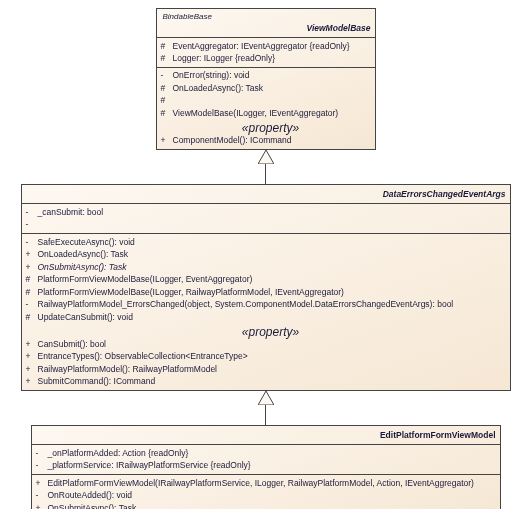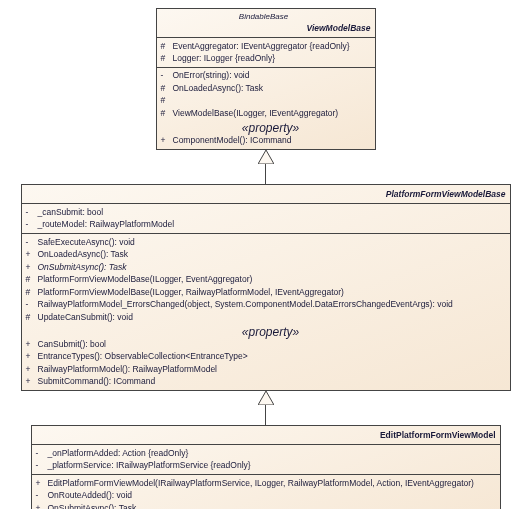--- a/index.html
+++ b/index.html
@@ -23,21 +23,21 @@
   }
   .compartment:first-child { border-top: none; }
   .title-row {
     text-align: right;
     font-weight: bold;
     font-style: italic;
     padding: 2px 4px;
   }
   .title-row.plain { font-style: normal; }
   .stereo-top {
-    text-align: center;
+    text-align: left;
     font-style: italic;
     font-size: 8px;
     padding: 1px 10px 0 6px;
   }
   .row {
     display: flex;
     align-items: baseline;
     padding: 0.5px 4px;
     line-height: 1.35;
   }
@@ -119,30 +119,29 @@
   <div class="arrow-wrap">
     <svg width="16" height="14">
         <polygon points="8,0 16,14 0,14" fill="#fdf8f1" stroke="#444" stroke-width="1"></polygon>
       </svg>
   </div>
   <div class="line" style="height:20px"></div>
 </div>
 
 <div class="class-box c2">
   <div class="compartment">
-    <div class="title-row">PlatformFormViewModelBase</div>
+    <div class="title-row">DataErrorsChangedEventArgs</div>
   </div>
   <div class="compartment">
     <div class="row">
         <span class="vis">-</span>
         <span class="member">_canSubmit: bool</span>
       </div>
     <div class="row">
         <span class="vis">-</span>
-        <span class="member">_routeModel: RailwayPlatformModel</span>
       </div>
   </div>
   <div class="compartment">
     <div class="row">
         <span class="vis">-</span>
         <span class="member">SafeExecuteAsync(): void</span>
       </div>
     <div class="row">
         <span class="vis">+</span>
         <span class="member">OnLoadedAsync(): Task</span>
@@ -154,21 +153,21 @@
     <div class="row">
         <span class="vis">#</span>
         <span class="member">PlatformFormViewModelBase(ILogger, EventAggregator)</span>
       </div>
     <div class="row">
         <span class="vis">#</span>
         <span class="member">PlatformFormViewModelBase(ILogger, RailwayPlatformModel, IEventAggregator)</span>
       </div>
     <div class="row">
         <span class="vis">-</span>
-        <span class="member">RailwayPlatformModel_ErrorsChanged(object, System.ComponentModel.DataErrorsChangedEventArgs): void</span>
+        <span class="member">RailwayPlatformModel_ErrorsChanged(object, System.ComponentModel.DataErrorsChangedEventArgs): bool</span>
       </div>
     <div class="row">
         <span class="vis">#</span>
         <span class="member">UpdateCanSubmit(): void</span>
       </div>
     <div class="stereo-label">«property»</div>
     <div class="row">
         <span class="vis">+</span>
         <span class="member">CanSubmit(): bool</span>
       </div>

